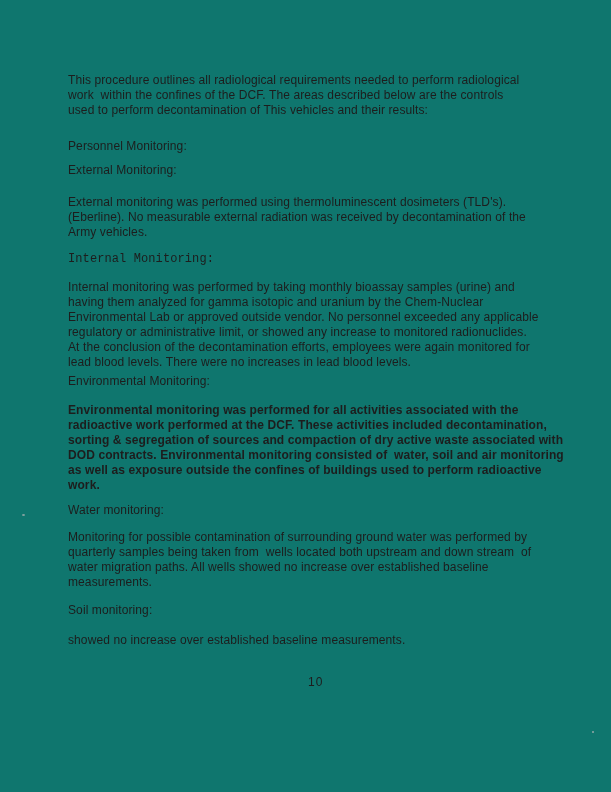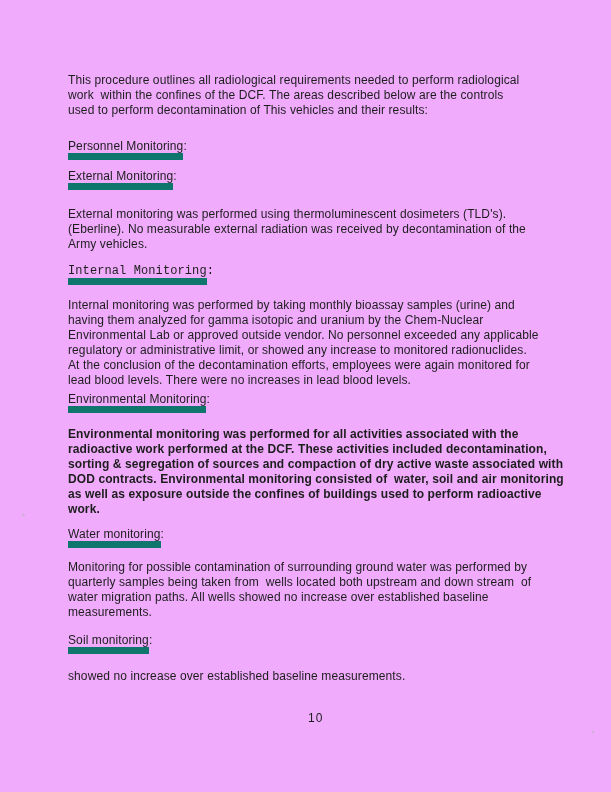--- a/index.html
+++ b/index.html
@@ -23,21 +23,21 @@
   .para {
     white-space: pre;
     line-height: 15px;
   }
   .heading {
     line-height: 15px;
     white-space: pre;
   }
   .heading .u {
     display: inline-block;
-    border-bottom: 7px solid #0f766e;
+    border-bottom: 1px solid #0f766e;
     padding-bottom: 0px;
     line-height: 14px;
   }
   
   #heading-personnel   { margin-top: 21px; }
   #heading-external    { margin-top: 9px; }
   #para-external       { margin-top: 17px; }
   #heading-internal    { margin-top: 12px; font-family: Liberation Mono, monospace; }
   #para-internal       { margin-top: 13px; }
   #heading-environmental { margin-top: 4px; }
@@ -56,21 +56,21 @@
     position: absolute;
     background: #b5b5b5;
     border-radius: 50%;
   }
   #speck-left  { left: 22px;  top: 514px; width: 3px; height: 2px; opacity: 0.7; }
   #speck-right { left: 592px; top: 731px; width: 2px; height: 2px; opacity: 0.8; }
 </style>
 </head>
 <body>
 
-<div class="page" style="background: #f0abfc; color: rgb(29, 29, 29);">
+<div class="page" style="background: #0f766e; color: rgb(29, 29, 29);">
 
   <div class="para" id="para-intro"><div>This procedure outlines all radiological requirements needed to perform radiological</div><div>work  within the confines of the DCF. The areas described below are the controls</div><div>used to perform decontamination of This vehicles and their results:</div></div>
 
   <div class="heading" id="heading-personnel"><span class="u">Personnel Monitoring</span><span>:</span></div>
 
   <div class="heading" id="heading-external"><span class="u">External Monitoring</span><span>:</span></div>
 
   <div class="para" id="para-external"><div>External monitoring was performed using thermoluminescent dosimeters (TLD's).</div><div>(Eberline). No measurable external radiation was received by decontamination of the</div><div>Army vehicles.</div></div>
 
   <div class="heading" id="heading-internal"><span class="u">Internal Monitoring</span><span>:</span></div>

